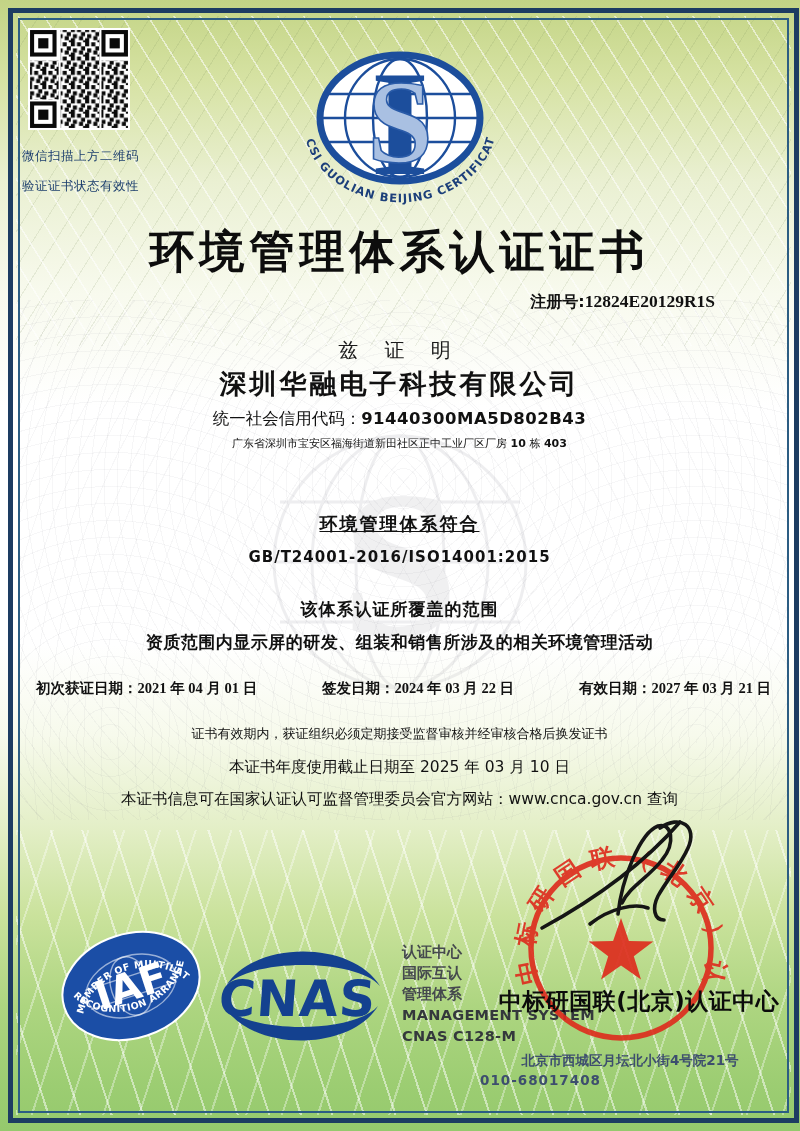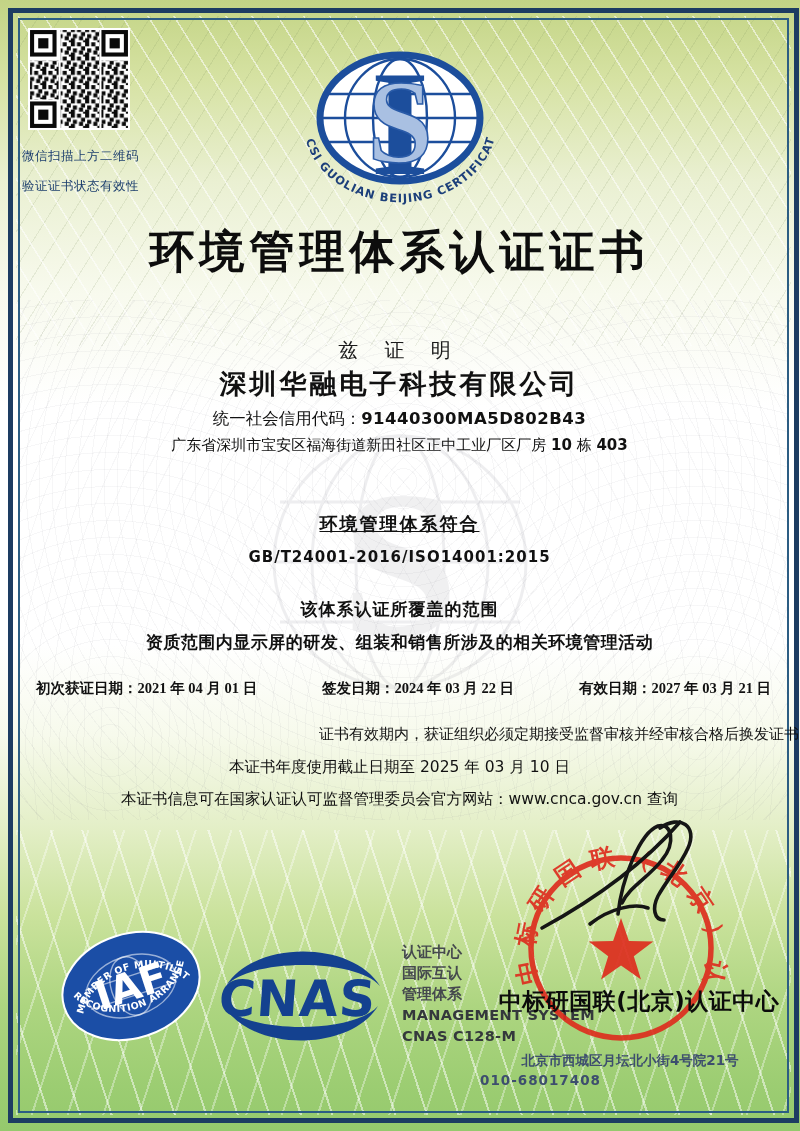--- a/index.html
+++ b/index.html
@@ -39,30 +39,30 @@
 
   .logo-top{left:298px;top:44px;width:204px;height:168px;}
 
   .title{top:222px;font-size:45px;font-weight:bold;letter-spacing:5px;color:#0d0d0d;}
   .regno{top:291px;right:92px;left:auto;text-align:right;font-size:16px;font-weight:bold;}
   .regno .serif-num{font-family:"Liberation Serif",serif;font-size:17.5px;font-weight:600;}
   .certify{top:337px;font-size:20px;letter-spacing:10px;color:#1a1a1a;}
   .company{top:366px;font-size:27px;font-weight:600;letter-spacing:3px;}
   .credit{top:408px;font-size:16.5px;}
   .credit b{letter-spacing:.5px;}
-  .addr{top:436px;font-size:15px;}
+  .addr{top:436px;font-size:11px;}
   .conform{top:512px;font-size:18px;font-weight:bold;letter-spacing:2px;text-decoration:underline;}
   .standard{top:548px;font-size:15px;font-weight:bold;letter-spacing:1px;}
   .scope-label{top:598px;font-size:17px;font-weight:600;letter-spacing:1px;}
   .scope{top:631px;font-size:17px;font-weight:bold;letter-spacing:.5px;}
 
   .dates{top:679px;left:36px;right:36px;display:flex;justify-content:space-between;font-size:14.5px;font-weight:600;}
   .dates .serif-num{font-family:"Liberation Serif",serif;font-weight:600;}
 
-  .note1{top:725px;font-size:15px;font-weight:500;text-align:right;}
+  .note1{top:725px;font-size:13px;font-weight:500;}
   .note2{top:757px;font-size:15.5px;font-weight:500;}
   .note3{top:789px;font-size:15.5px;font-weight:500;}
 
   .watermark{left:210px;top:430px;width:380px;height:265px;opacity:.12;}
 
   .iaf{left:56px;top:920px;width:150px;height:132px;}
   .cnas{left:206px;top:936px;width:192px;height:120px;}
   .cnas-text{left:402px;top:942px;line-height:21px;}
   .cnas-text .cn{font-size:15px;color:#45494e;font-weight:600;}
   .cnas-text .en{font-size:14.5px;color:#34383c;font-weight:bold;letter-spacing:.3px;}
@@ -129,20 +129,23 @@
       <line x1="27" y1="98" x2="177" y2="98"></line>
     </g>
     <text x="102" y="130" text-anchor="middle" font-family="Liberation Serif,serif" font-size="150" font-weight="bold" fill="#1c4e9c">I</text>
     <text x="102" y="118" text-anchor="middle" font-family="Liberation Serif,serif" font-size="118" font-weight="bold" fill="#a9c0e2" stroke="#2a5ba8" stroke-width="1.6">S</text>
     <text font-size="11.5" font-weight="bold" fill="#1c3f7a" letter-spacing="1">
       <textPath href="#ringArc" startOffset="0">CSI GUOLIAN BEIJING CERTIFICATION CENTER</textPath>
     </text>
   </svg>
 
   <div class="row title">环境管理体系认证证书</div>
+  <div class="row regno">
+    <span>注册号:</span><span class="serif-num">12824E20129R1S</span>
+  </div>
 
   <div class="row certify">兹 证 明</div>
   <div class="row company">深圳华融电子科技有限公司</div>
   <div class="row credit">
     <span>统一社会信用代码：</span><b>91440300MA5D802B43</b>
   </div>
   <div class="row addr">
     <span>广东省深圳市宝安区福海街道新田社区正中工业厂区厂房 </span><b>10</b><span> 栋 </span><b>403</b>
   </div>
 

